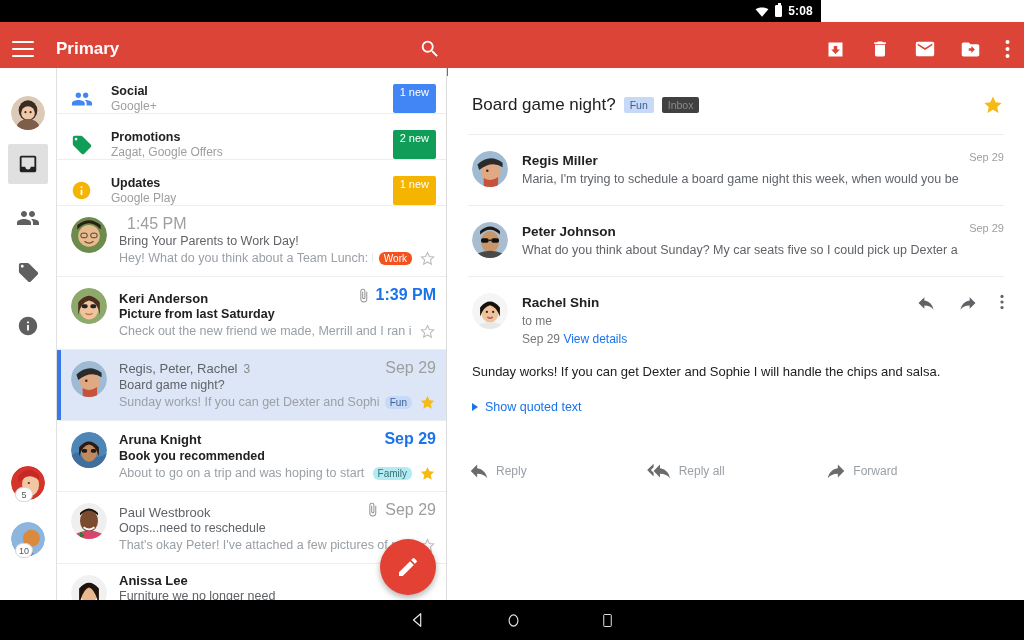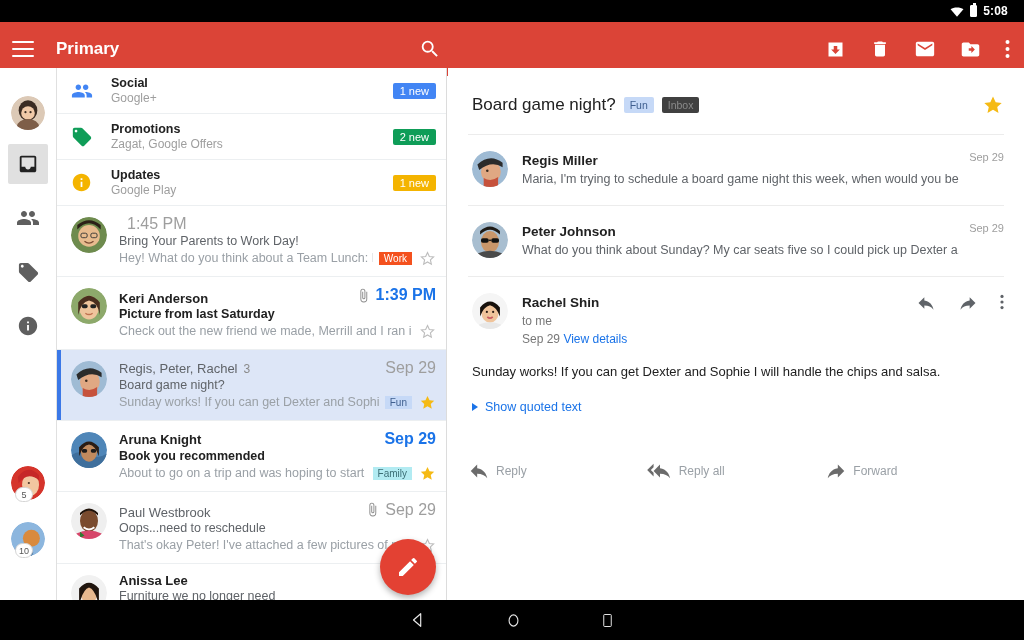--- a/index.html
+++ b/index.html
@@ -6,23 +6,23 @@
   html, body {
     width: 1024px; height: 640px;
     font-family: "Liberation Sans", sans-serif;
     background: #000;
     overflow: hidden;
   }
   #screen { position: relative; width: 1024px; height: 640px; background: #fff; }
 
   
   .statusbar {
-    position: absolute; top: 0; left: 0; width: 1024px; height: 22px;
+    position: absolute; top: 0; left: 0; width: 821px; height: 22px;
     background: #000; display: flex; align-items: center;
-    justify-content: flex-end; padding-right: 16px; gap: 6px;
+    justify-content: flex-end; padding-right: 8px; gap: 6px;
   }
   .statusbar .sb-time { color: #fff; font-size: 12px; font-weight: bold; letter-spacing: 0.2px; }
   .wifi-ico { width: 14px; height: 11px; }
   .batt-ico { width: 7px; height: 12px; border: 1.5px solid #fff; background: #fff; position: relative; border-radius: 1px; }
   .batt-ico:before { content:""; position:absolute; top:-3px; left:1.5px; width:3px; height:2px; background:#fff; }
 
   
   .appbar {
     position: absolute; top: 22px; left: 0; width: 1024px; height: 54px;
     background: #DB4437; display: flex; align-items: center;
@@ -59,21 +59,21 @@
     font-size: 9px; color: #555; display: flex; align-items: center; justify-content: center;
     padding: 0 3px;
   }
 
   
   .listpane {
     position: absolute; top: 68px; left: 57px; width: 390px; height: 532px;
     background: #fff; border-right: 1px solid #dcdcdc; overflow: hidden;
   }
   .cat-row {
-    height: 46px; display: flex; align-items: center; padding: 0 10px 0 14px;
+    height: 46px; display: flex; padding: 16px 10px 0 14px;
     border-bottom: 1px solid #eceff1; cursor: pointer;
   }
   .cat-ico { width: 34px; display:flex; align-items:center; justify-content:flex-start; }
   .cat-text { flex: 1; margin-left: 6px; }
   .cat-title { font-size: 12.5px; font-weight: bold; color: #212121; line-height: 15px; }
   .cat-sub { font-size: 12px; color: #9e9e9e; line-height: 15px; }
   .cat-badge {
     color: #fff; font-size: 11px; padding: 2px 7px; border-radius: 2px; font-weight: normal;
   }
 
@@ -91,21 +91,21 @@
   .mail-from { font-size: 13px; color: #212121; flex: 1; white-space: nowrap; overflow: hidden; }
   .mail-from.unread { font-weight: bold; }
   .mail-from.read { color: #5f6368; }
   .mail-count { font-size: 12px; color: #8a8a8a; margin-left: 6px; font-weight: normal; }
   .mail-time { font-size: 16px; color: #9e9e9e; margin-left: 8px; white-space: nowrap; display:flex; align-items:center; gap:5px; }
   .mail-time.unread { color: #1a73e8; font-weight: bold; }
   .mail-subject { font-size: 12.5px; color: #5f6368; line-height: 17px; white-space: nowrap; overflow: hidden; }
   .mail-subject.unread { font-weight: bold; color: #212121; }
   .mail-line3 { display: flex; align-items: center; }
   .mail-snippet { font-size: 12.5px; color: #9aa0a6; flex: 1; white-space: nowrap; overflow: hidden; line-height: 17px; }
-  .mail-label { font-size: 10px; padding: 1px 5px; border-radius: 0; margin-left: 6px; white-space: nowrap; }
+  .mail-label { font-size: 10px; padding: 1px 5px; border-radius: 6px; margin-left: 6px; white-space: nowrap; }
   .star { margin-left: 7px; width: 17px; height: 17px; flex: none; cursor: pointer; }
 
   
   .fab {
     position: absolute; left: 380px; top: 539px; width: 56px; height: 56px;
     border-radius: 50%; background: #E34133; box-shadow: 0 3px 6px rgba(0,0,0,0.3);
     display: flex; align-items: center; justify-content: center; cursor: pointer; z-index: 5;
   }
 
   

